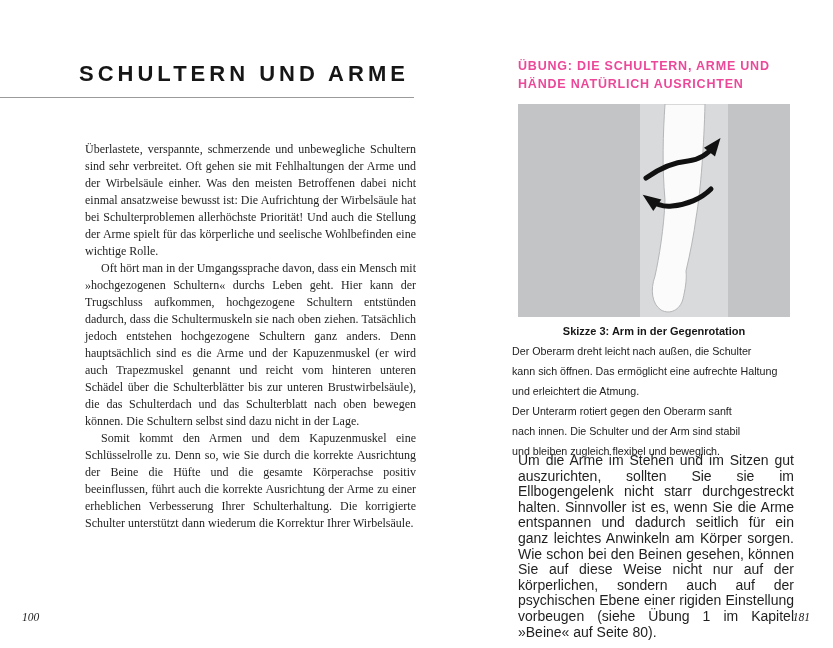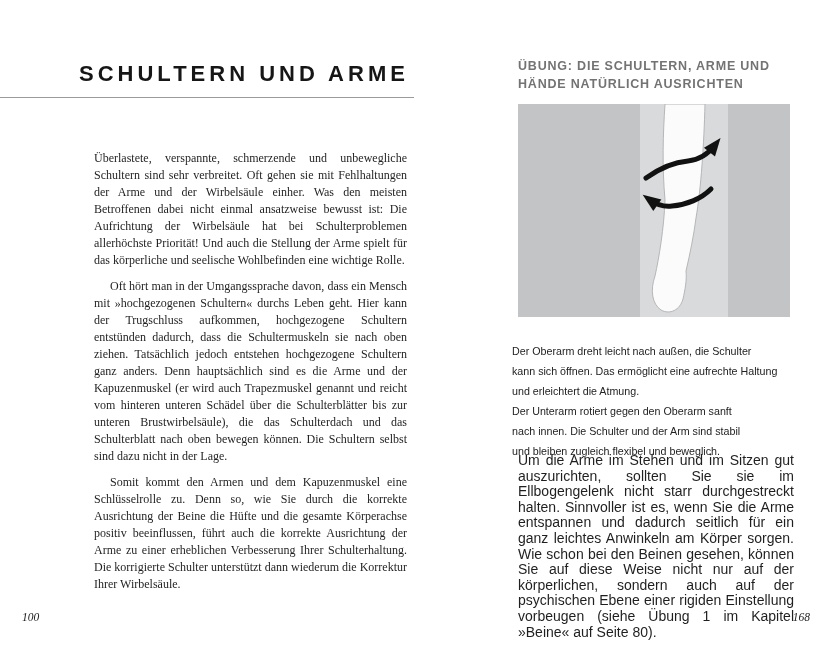--- a/index.html
+++ b/index.html
@@ -41,21 +41,21 @@
     position: absolute;
     left: 85px;
     top: 141px;
     width: 331px;
     font-family: "Liberation Serif", serif;
     font-size: 12px;
     line-height: 17px;
     text-align: justify;
     color: #1f1f1f;
   }
-  .left-body p { margin: 9px; }
+  .left-body p { margin: 0; }
   .left-body p + p { text-indent: 16px; font-family: Liberation Serif, serif; }
 
   .page-num {
     position: absolute;
     top: 611px;
     font-family: "Liberation Serif", serif;
     font-size: 11.5px;
     color: #222222;
     font-style: italic;
   }
@@ -65,21 +65,21 @@
   
   .exercise-heading {
     position: absolute;
     left: 518px;
     top: 47px;
     width: 282px;
     font-size: 12.5px;
     line-height: 18px;
     font-weight: 700;
     letter-spacing: 0.8px;
-    color: #737373;
+    color: #ec4899;
   }
   .figure-box {
     position: absolute;
     left: 518px;
     top: 104px;
     width: 272px;
     height: 213px;
   }
   .figure-caption-title {
     position: absolute;
@@ -162,26 +162,27 @@
                C 172 150 176 130 178 114
                C 183 85 186 40 187 0
                Z" fill="#fbfbfb" stroke="#b5b6b8" stroke-width="1"></path>
 
       <path d="M 128 74 C 142 64 158 58 170 57 C 181 56 190 50 197 41" fill="none" stroke="#111111" stroke-width="5" stroke-linecap="round" marker-end="url(#ah)"></path>
 
       <path d="M 193 85 C 183 95 168 101 154 102 C 146 103 139 101 132 96" fill="none" stroke="#111111" stroke-width="5" stroke-linecap="round" marker-end="url(#ah)"></path>
     </svg>
   </div>
 
+  <div class="figure-caption-title">Skizze 3: Arm in der Gegenrotation</div>
 
   <div class="figure-caption">Der Oberarm dreht leicht nach außen, die Schulter
 kann sich öffnen. Das ermöglicht eine aufrechte Haltung
 und erleichtert die Atmung.
 Der Unterarm rotiert gegen den Oberarm sanft
 nach innen. Die Schulter und der Arm sind stabil
 und bleiben zugleich flexibel und beweglich.</div>
 
 
   <div class="step-text">Um die Arme im Stehen und im Sitzen gut auszurichten, sollten Sie sie im Ellbogengelenk nicht starr durchgestreckt halten. Sinnvoller ist es, wenn Sie die Arme entspannen und dadurch seitlich für ein ganz leichtes Anwinkeln am Körper sorgen. Wie schon bei den Beinen gesehen, können Sie auf diese Weise nicht nur auf der körperlichen, sondern auch auf der psychischen Ebene einer rigiden Einstellung vorbeugen (siehe Übung 1 im Kapitel »Beine« auf Seite 80).</div>
 
-  <div class="page-num page-num-right">168</div>
+  <div class="page-num page-num-right">181</div>
 
 </div>
 
 </body></html>

